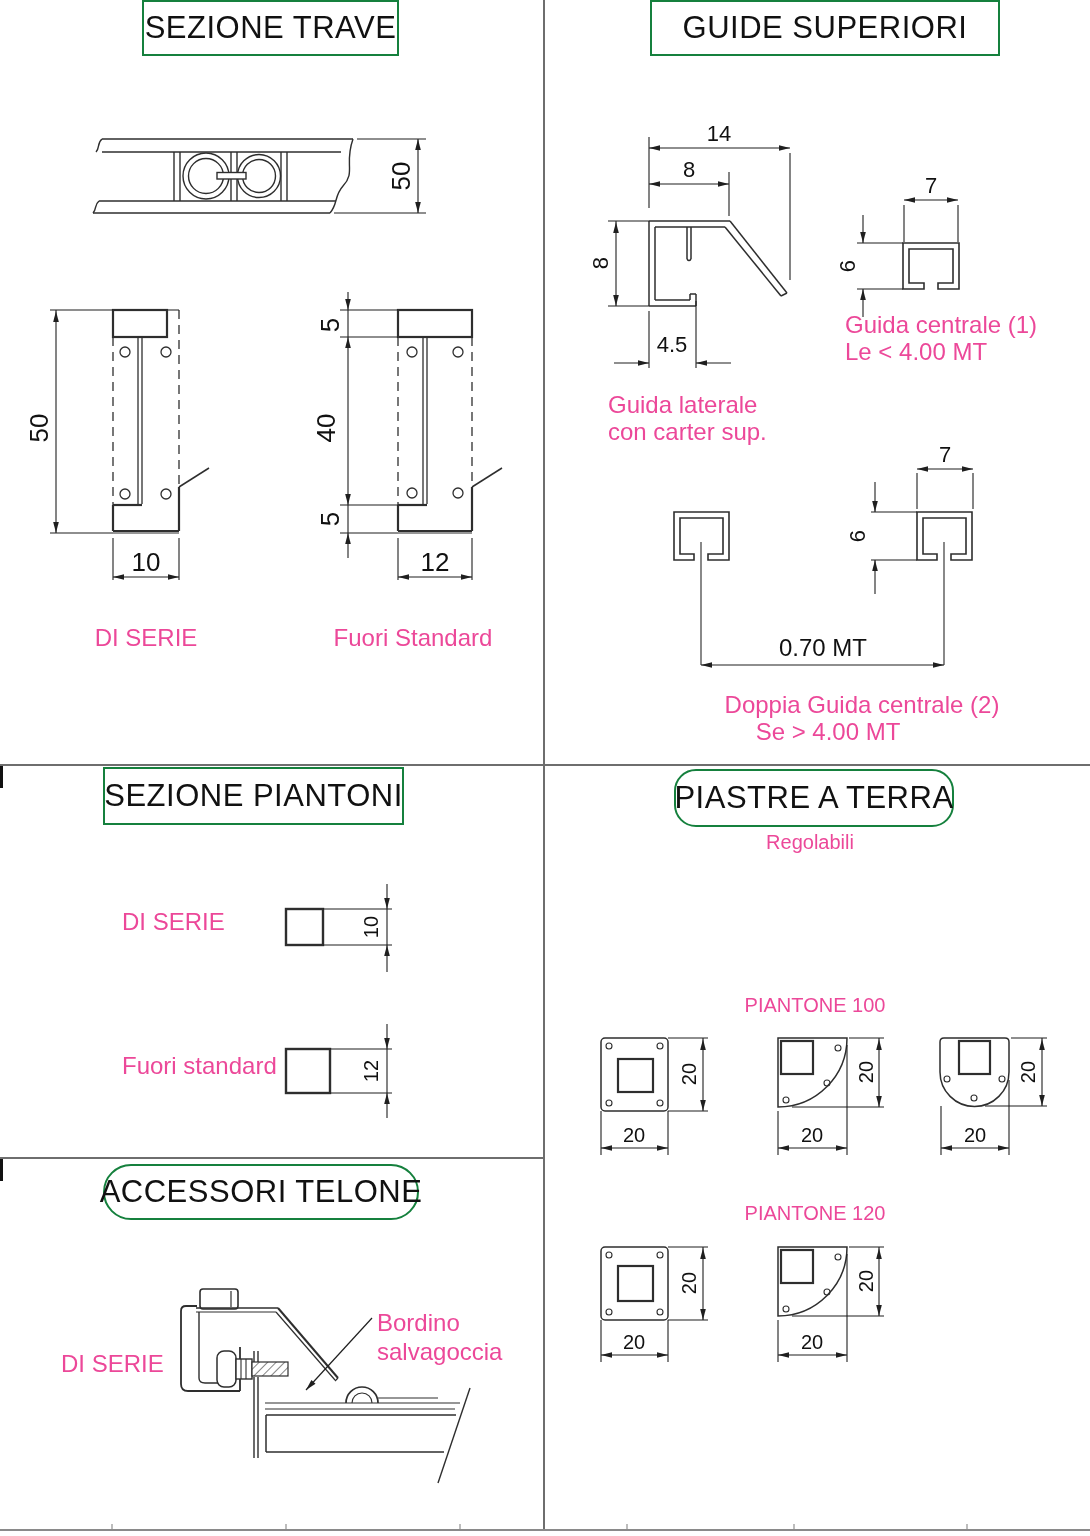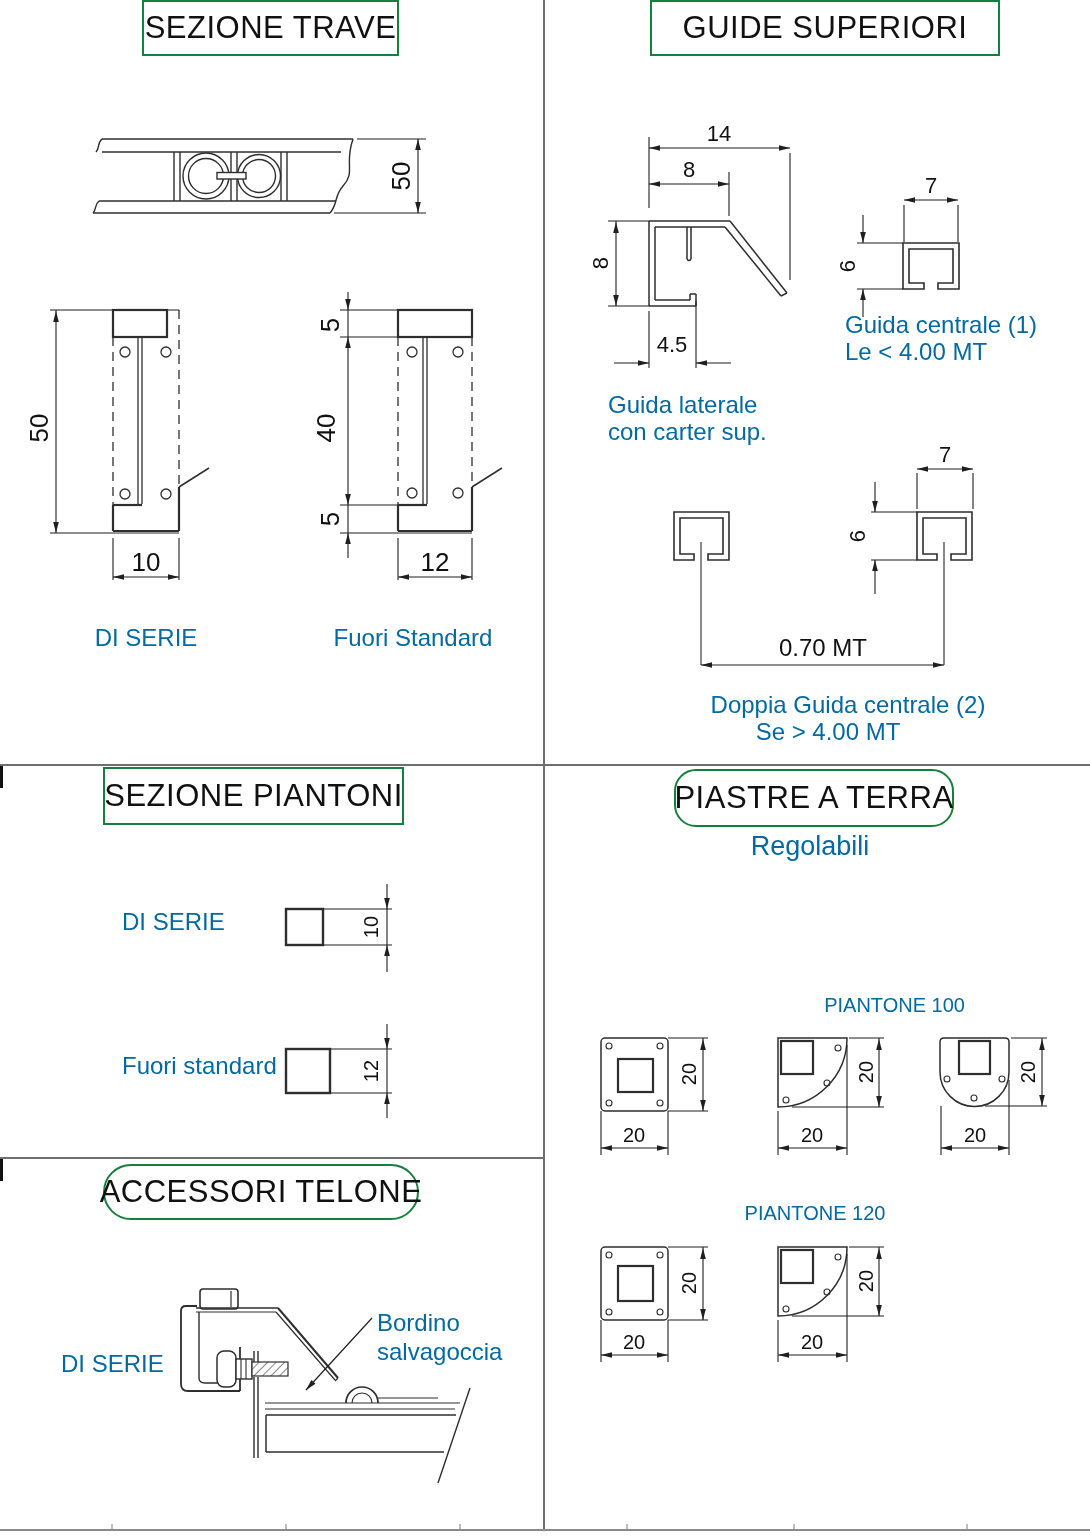--- a/index.html
+++ b/index.html
@@ -5,21 +5,21 @@
   html,body{margin:0;padding:0;background:#e8e8e8;}
   #sheet{
     position:relative;width:1090px;height:1536px;background:#ffffff;
     font-family:"Liberation Sans",sans-serif;color:#111;overflow:hidden;
   }
   .titlebox{
     position:absolute;display:flex;align-items:center;justify-content:center;
     border:2px solid #15803d;background:#fff;font-size:31px;color:#111;
     letter-spacing:.5px;white-space:nowrap;
   }
-  .lbl{position:absolute;font-size:24px;color:#0369a1;white-space:nowrap;line-height:1.12;}
+  .lbl{position:absolute;font-size:24px;color:#ec4899;white-space:nowrap;line-height:1.12;}
   .lbl.center{text-align:center;}
   .divider{position:absolute;background:#6e6e6e;}
   .tick{position:absolute;background:#bdbdbd;width:2px;height:5px;}
   .edgemark{position:absolute;background:#111;width:3px;height:22px;left:0;}
   svg{position:absolute;overflow:visible;}
   svg *{vector-effect:none;}
   text{font-family:"Liberation Sans",sans-serif;fill:#111;}
 </style>
 </head>
 <body>
@@ -270,21 +270,21 @@
         <polygon points="973,469 962,466.2 962,471.8"></polygon>
       <polygon points="875,512 872.2,501 877.8,501"></polygon>
         <polygon points="875,560 872.2,571 877.8,571"></polygon>
       <polygon points="701,665 712,662.2 712,667.8"></polygon>
         <polygon points="944,665 933,662.2 933,667.8"></polygon>
     </g>
     <text x="945" y="462" font-size="22" text-anchor="middle">7</text>
     <text x="857" y="536" font-size="22" text-anchor="middle" dominant-baseline="central" transform="rotate(-90 857 536)">6</text>
     <text x="823" y="656" font-size="24" text-anchor="middle">0.70 MT</text>
   </svg>
-  <div class="lbl center" style="left:648px;top:692px;width:400px;">
+  <div class="lbl center" style="left:662px;top:692px;width:400px;">
     <span>Doppia Guida centrale (2)</span></div>
   <div class="lbl center" style="left:628px;top:719px;width:400px;">
     <span>Se &gt; 4.00 MT</span></div>
 
   <div class="lbl" style="left:122px;top:909px;">
     <span>DI SERIE</span></div>
   <svg style="left:280px;top:880px;" width="130" height="100" viewBox="280 880 130 100">
     <rect x="286" y="909" width="37" height="36" stroke="#2e2e2e" stroke-width="2.4" fill="#fff"></rect>
     <g stroke="#1f1f1f" stroke-width="1.1" fill="none">
       <path d="M323,909 H392"></path>
@@ -307,23 +307,23 @@
         <path d="M330,1093 H392"></path>
         <path d="M387,1024 V1118"></path>
     </g>
     <g fill="#1f1f1f" stroke="none">
       <polygon points="387,1049 384.2,1038 389.8,1038"></polygon>
         <polygon points="387,1093 384.2,1104 389.8,1104"></polygon>
     </g>
     <text x="371" y="1071" font-size="20" text-anchor="middle" dominant-baseline="central" transform="rotate(-90 371 1071)">12</text>
   </svg>
 
-  <div class="lbl center" style="left:660px;top:831px;width:300px;font-size:27px;">
+  <div class="lbl center" style="left:660px;top:831px;width:300px;font-size:20px;">
     <span>Regolabili</span></div>
-  <div class="lbl center" style="left:665px;top:994px;width:300px;font-size:20px;text-align:right;">
+  <div class="lbl center" style="left:665px;top:994px;width:300px;font-size:20px;">
     <span>PIANTONE 100</span></div>
 
   <svg style="left:590px;top:1030px;" width="460" height="135" viewBox="590 1030 460 135">
 
     <rect x="601" y="1038" width="67" height="73" rx="4" stroke="#2e2e2e" stroke-width="1.5" fill="#fff"></rect>
     <g stroke="#2e2e2e" stroke-width="1.1" fill="none">
       <circle cx="609" cy="1046" r="3"></circle>
         <circle cx="660" cy="1046" r="3"></circle>
       <circle cx="609" cy="1103" r="3"></circle>
         <circle cx="660" cy="1103" r="3"></circle>

